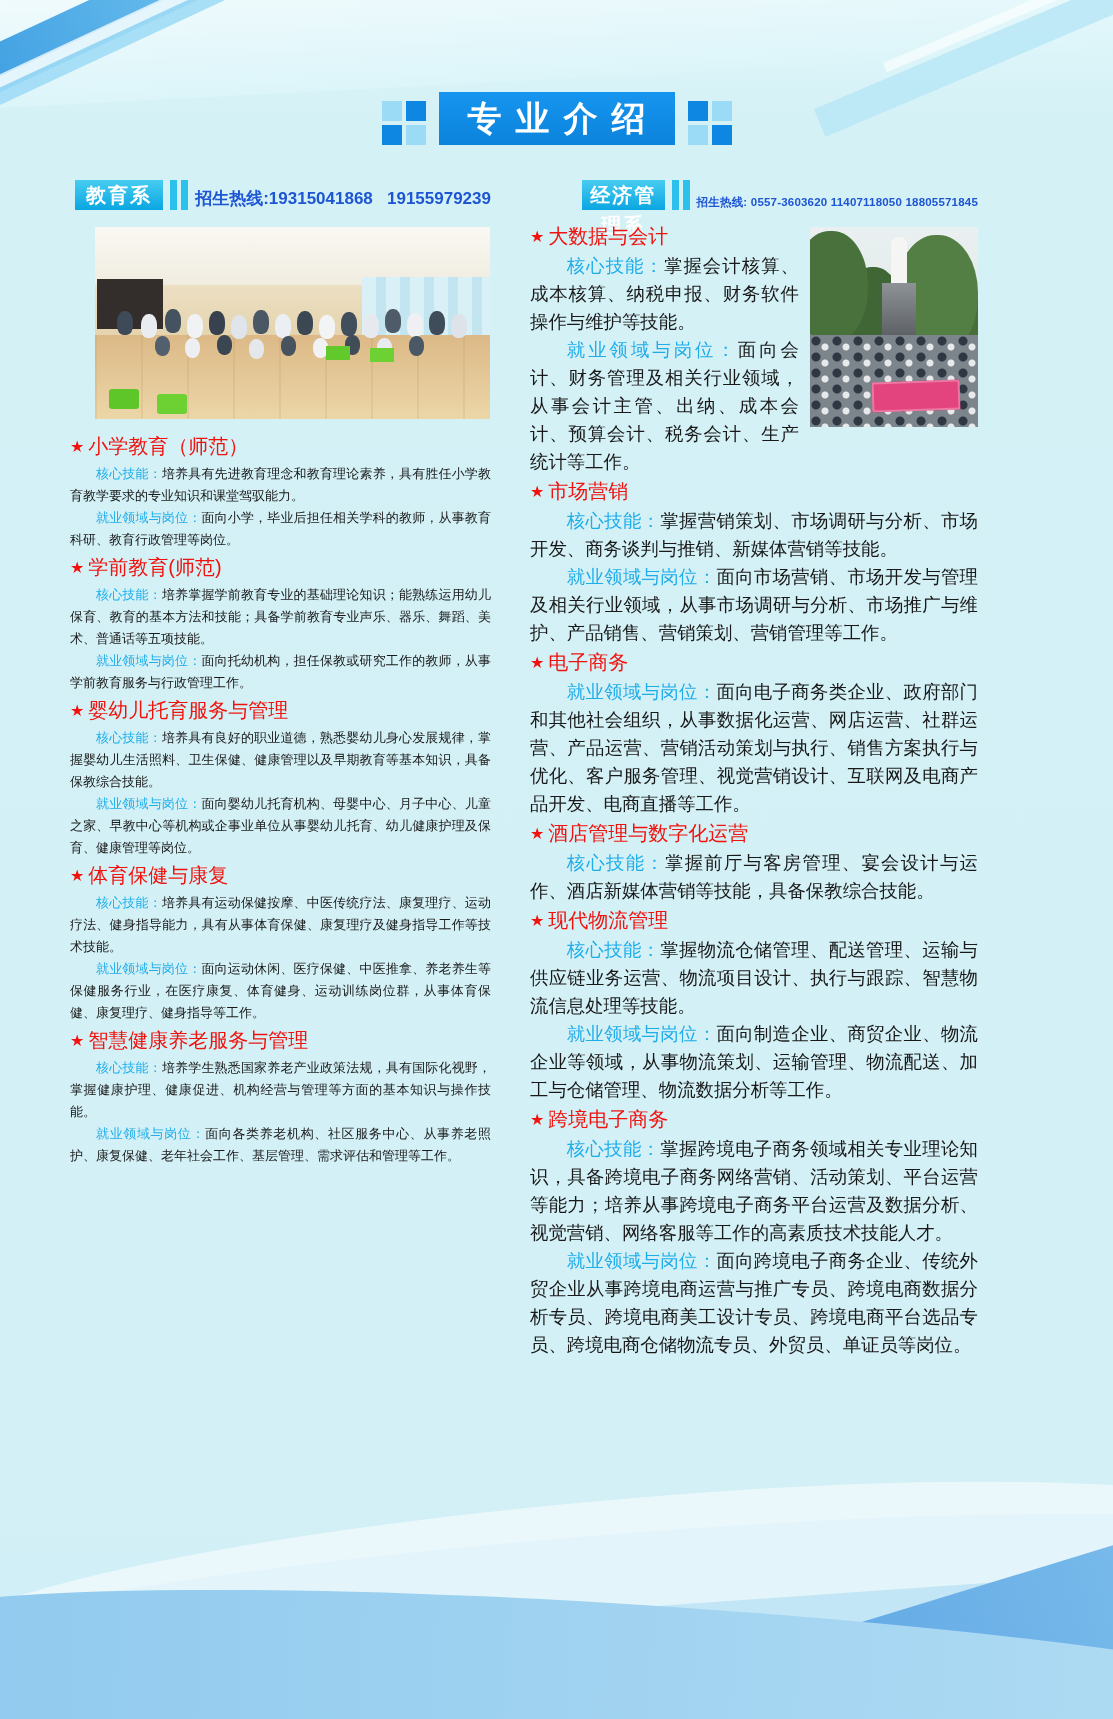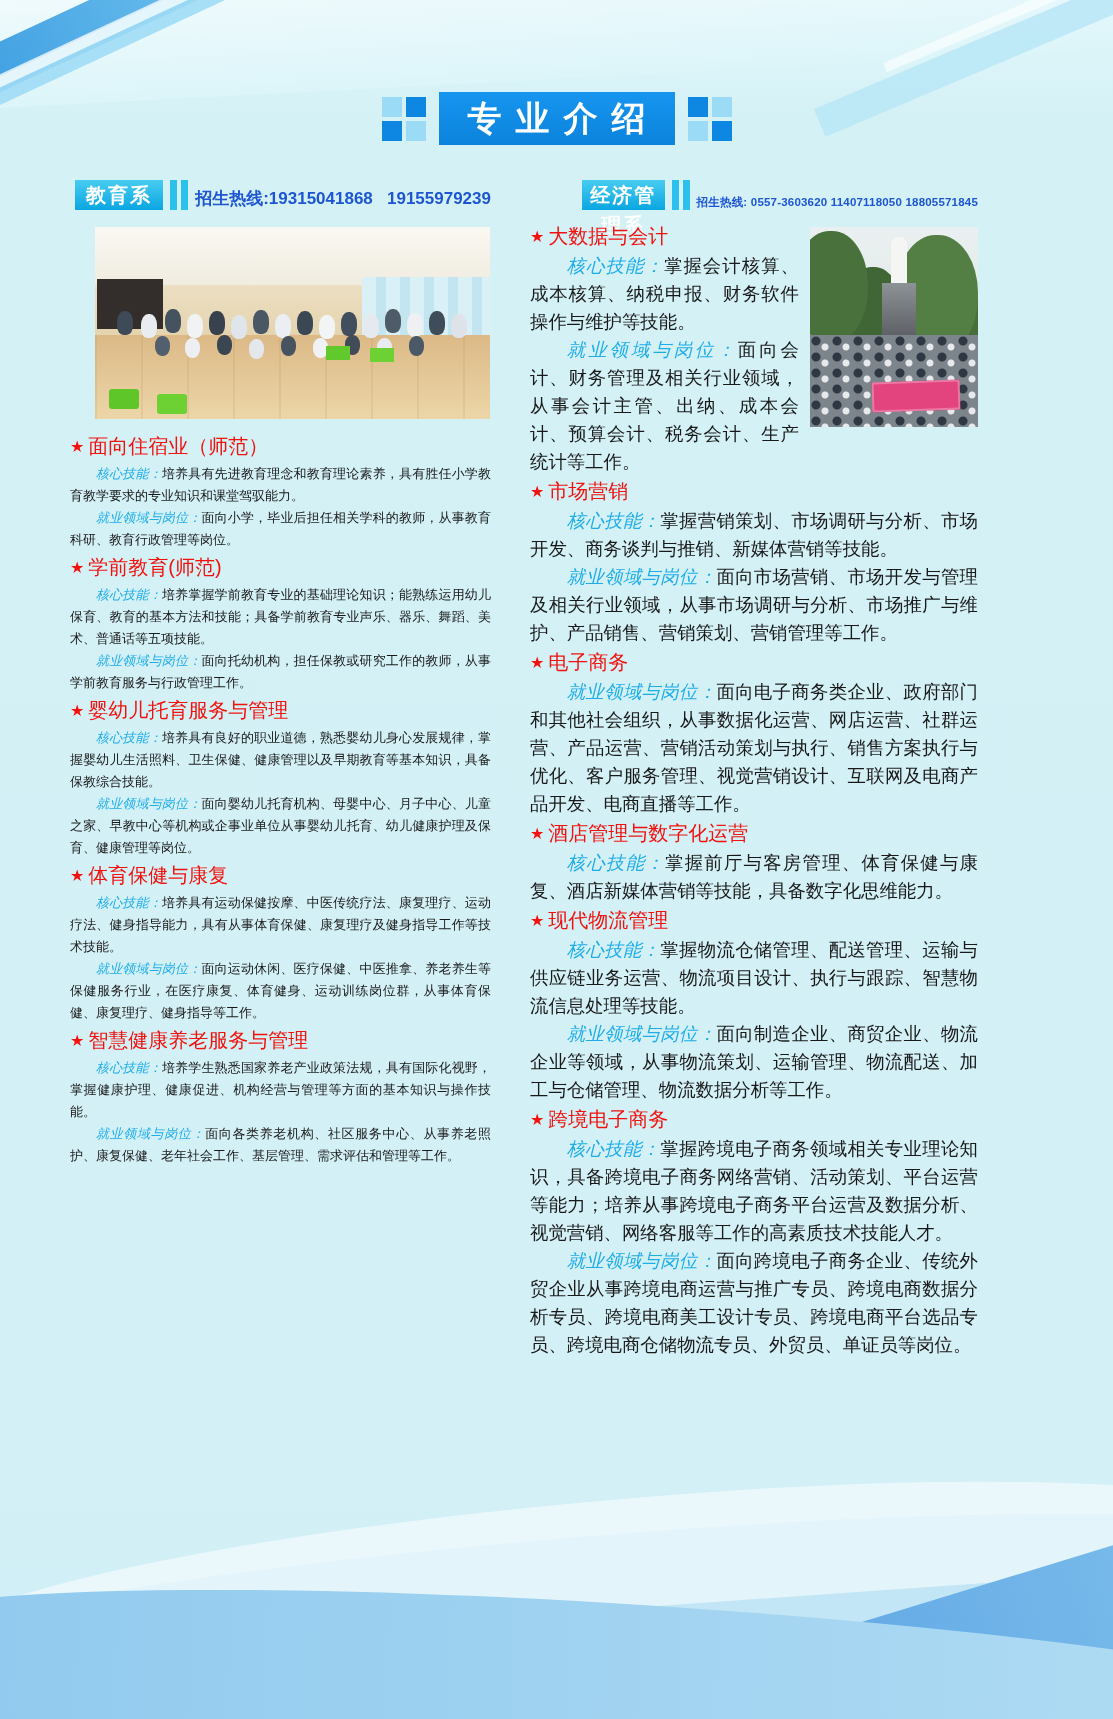--- a/index.html
+++ b/index.html
@@ -31,21 +31,21 @@
     background:#c2e6f5; border-radius:90% 70% 0 0/60% 45% 0 0; transform:rotate(-4deg); }
   .b-wave-mid { bottom:-96px; left:-110px; width:1520px; height:210px;
     background:linear-gradient(90deg,#8fc9ee,#b4def4); border-radius:70% 95% 0 0/45% 65% 0 0;
     transform:rotate(3deg); }
   .b-ribbon-right { bottom:-46px; right:-170px; width:640px; height:170px;
     background:linear-gradient(90deg,#569fe2,#7fc0ec); transform:rotate(-17deg); }
   .b-ribbon-left { bottom:-70px; left:-140px; width:520px; height:150px;
     background:#6fb6ea; transform:rotate(11deg); }
   
   .title-row { position:absolute; top:92px; left:0; width:100%; z-index:3;
-    display:flex; justify-content:center; align-items:center; gap:13px; }
+    display:flex; justify-content:center; align-items:flex-end; gap:13px; }
   .sq-grid { display:grid; grid-template-columns:20px 20px; grid-auto-rows:20px; gap:4px; }
   .sq { width:20px; height:20px; }
   .sq.d { background:#0d87e2; } .sq.l { background:#9bdbf5; }
   .title-banner { width:236px; height:53px; line-height:53px;
     background:linear-gradient(180deg,#1695ef,#0b83dc);
     color:#fff; font-size:34px; font-weight:bold; letter-spacing:14px;
     text-align:center; padding-left:14px; }
   
   .col { position:absolute; top:179px; z-index:2; }
   .col-left  { left:70px;  width:421px; }
@@ -63,21 +63,21 @@
   .col-right .hotline { font-size:11.5px; letter-spacing:.2px; }
   
   .majors { margin-top:12px; }
   .major-title { font-size:20px; font-weight:normal; color:#f1120e;
     line-height:31px; margin-top:1px; }
   .col-right .major-title { line-height:29px; }
   .star { font-size:16px; margin-right:4px; position:relative; top:-1px; }
   .para { font-size:13px; color:#191919; line-height:22px;
     text-align:justify; text-indent:2em; }
   .col-right .para { font-size:18.4px; line-height:28px; }
-  .lbl { color:#1fadea;font-style:italic; }
+  .lbl { color:#1fadea; }
   
   .photo-classroom { position:relative; overflow:hidden;
     width:395px; height:192px; margin:17px 0 12px 25px; background:#e9e2d2; }
   .pc-ceiling { position:absolute; top:0; left:0; right:0; height:30%;
     background:linear-gradient(180deg,#faf8f2,#f0ece0); }
   .pc-wall { position:absolute; top:30%; left:0; right:0; height:28%;
     background:linear-gradient(180deg,#ecdfc2,#e4d3ae); }
   .pc-window { position:absolute; top:26%; right:0; width:128px; height:34%;
     background:repeating-linear-gradient(90deg,#d9f0f6 0 14px,#c3e5ef 14px 24px); }
   .pc-piano { position:absolute; top:27%; left:2px; width:66px; height:50px;
@@ -167,21 +167,21 @@
       <div class="pc-wall"></div>
       <div class="pc-window"></div>
       <div class="pc-piano"></div>
       <div class="pc-floor"></div>
       <div class="pc-kids"></div>
       <div class="pc-kids2"></div>
       <div class="pc-stools"></div>
     </div>
     <div class="majors">
   <section class="major">
-    <h3 class="major-title"><span class="star">★</span><span>面向住宿业（师范）</span></h3>
+    <h3 class="major-title"><span class="star">★</span><span>小学教育（师范）</span></h3>
     <p class="para"><span class="lbl">核心技能：</span><span>培养具有先进教育理念和教育理论素养，具有胜任小学教育教学要求的专业知识和课堂驾驭能力。</span></p>
     <p class="para"><span class="lbl">就业领域与岗位：</span><span>面向小学，毕业后担任相关学科的教师，从事教育科研、教育行政管理等岗位。</span></p>
   </section>
 
   <section class="major">
     <h3 class="major-title"><span class="star">★</span><span>学前教育(师范)</span></h3>
     <p class="para"><span class="lbl">核心技能：</span><span>培养掌握学前教育专业的基础理论知识；能熟练运用幼儿保育、教育的基本方法和技能；具备学前教育专业声乐、器乐、舞蹈、美术、普通话等五项技能。</span></p>
     <p class="para"><span class="lbl">就业领域与岗位：</span><span>面向托幼机构，担任保教或研究工作的教师，从事学前教育服务与行政管理工作。</span></p>
   </section>
 
@@ -236,21 +236,21 @@
     <p class="para"><span class="lbl">就业领域与岗位：</span><span>面向市场营销、市场开发与管理及相关行业领域，从事市场调研与分析、市场推广与维护、产品销售、营销策划、营销管理等工作。</span></p>
   </section>
 
   <section class="major">
     <h3 class="major-title"><span class="star">★</span><span>电子商务</span></h3>
     <p class="para"><span class="lbl">就业领域与岗位：</span><span>面向电子商务类企业、政府部门和其他社会组织，从事数据化运营、网店运营、社群运营、产品运营、营销活动策划与执行、销售方案执行与优化、客户服务管理、视觉营销设计、互联网及电商产品开发、电商直播等工作。</span></p>
   </section>
 
   <section class="major">
     <h3 class="major-title"><span class="star">★</span><span>酒店管理与数字化运营</span></h3>
-    <p class="para"><span class="lbl">核心技能：</span><span>掌握前厅与客房管理、体育保健与康复、酒店新媒体营销等技能，具备数字化思维能力。</span></p>
+    <p class="para"><span class="lbl">核心技能：</span><span>掌握前厅与客房管理、宴会设计与运作、酒店新媒体营销等技能，具备保教综合技能。</span></p>
   </section>
 
   <section class="major">
     <h3 class="major-title"><span class="star">★</span><span>现代物流管理</span></h3>
     <p class="para"><span class="lbl">核心技能：</span><span>掌握物流仓储管理、配送管理、运输与供应链业务运营、物流项目设计、执行与跟踪、智慧物流信息处理等技能。</span></p>
     <p class="para"><span class="lbl">就业领域与岗位：</span><span>面向制造企业、商贸企业、物流企业等领域，从事物流策划、运输管理、物流配送、加工与仓储管理、物流数据分析等工作。</span></p>
   </section>
 
   <section class="major">
     <h3 class="major-title"><span class="star">★</span><span>跨境电子商务</span></h3>

